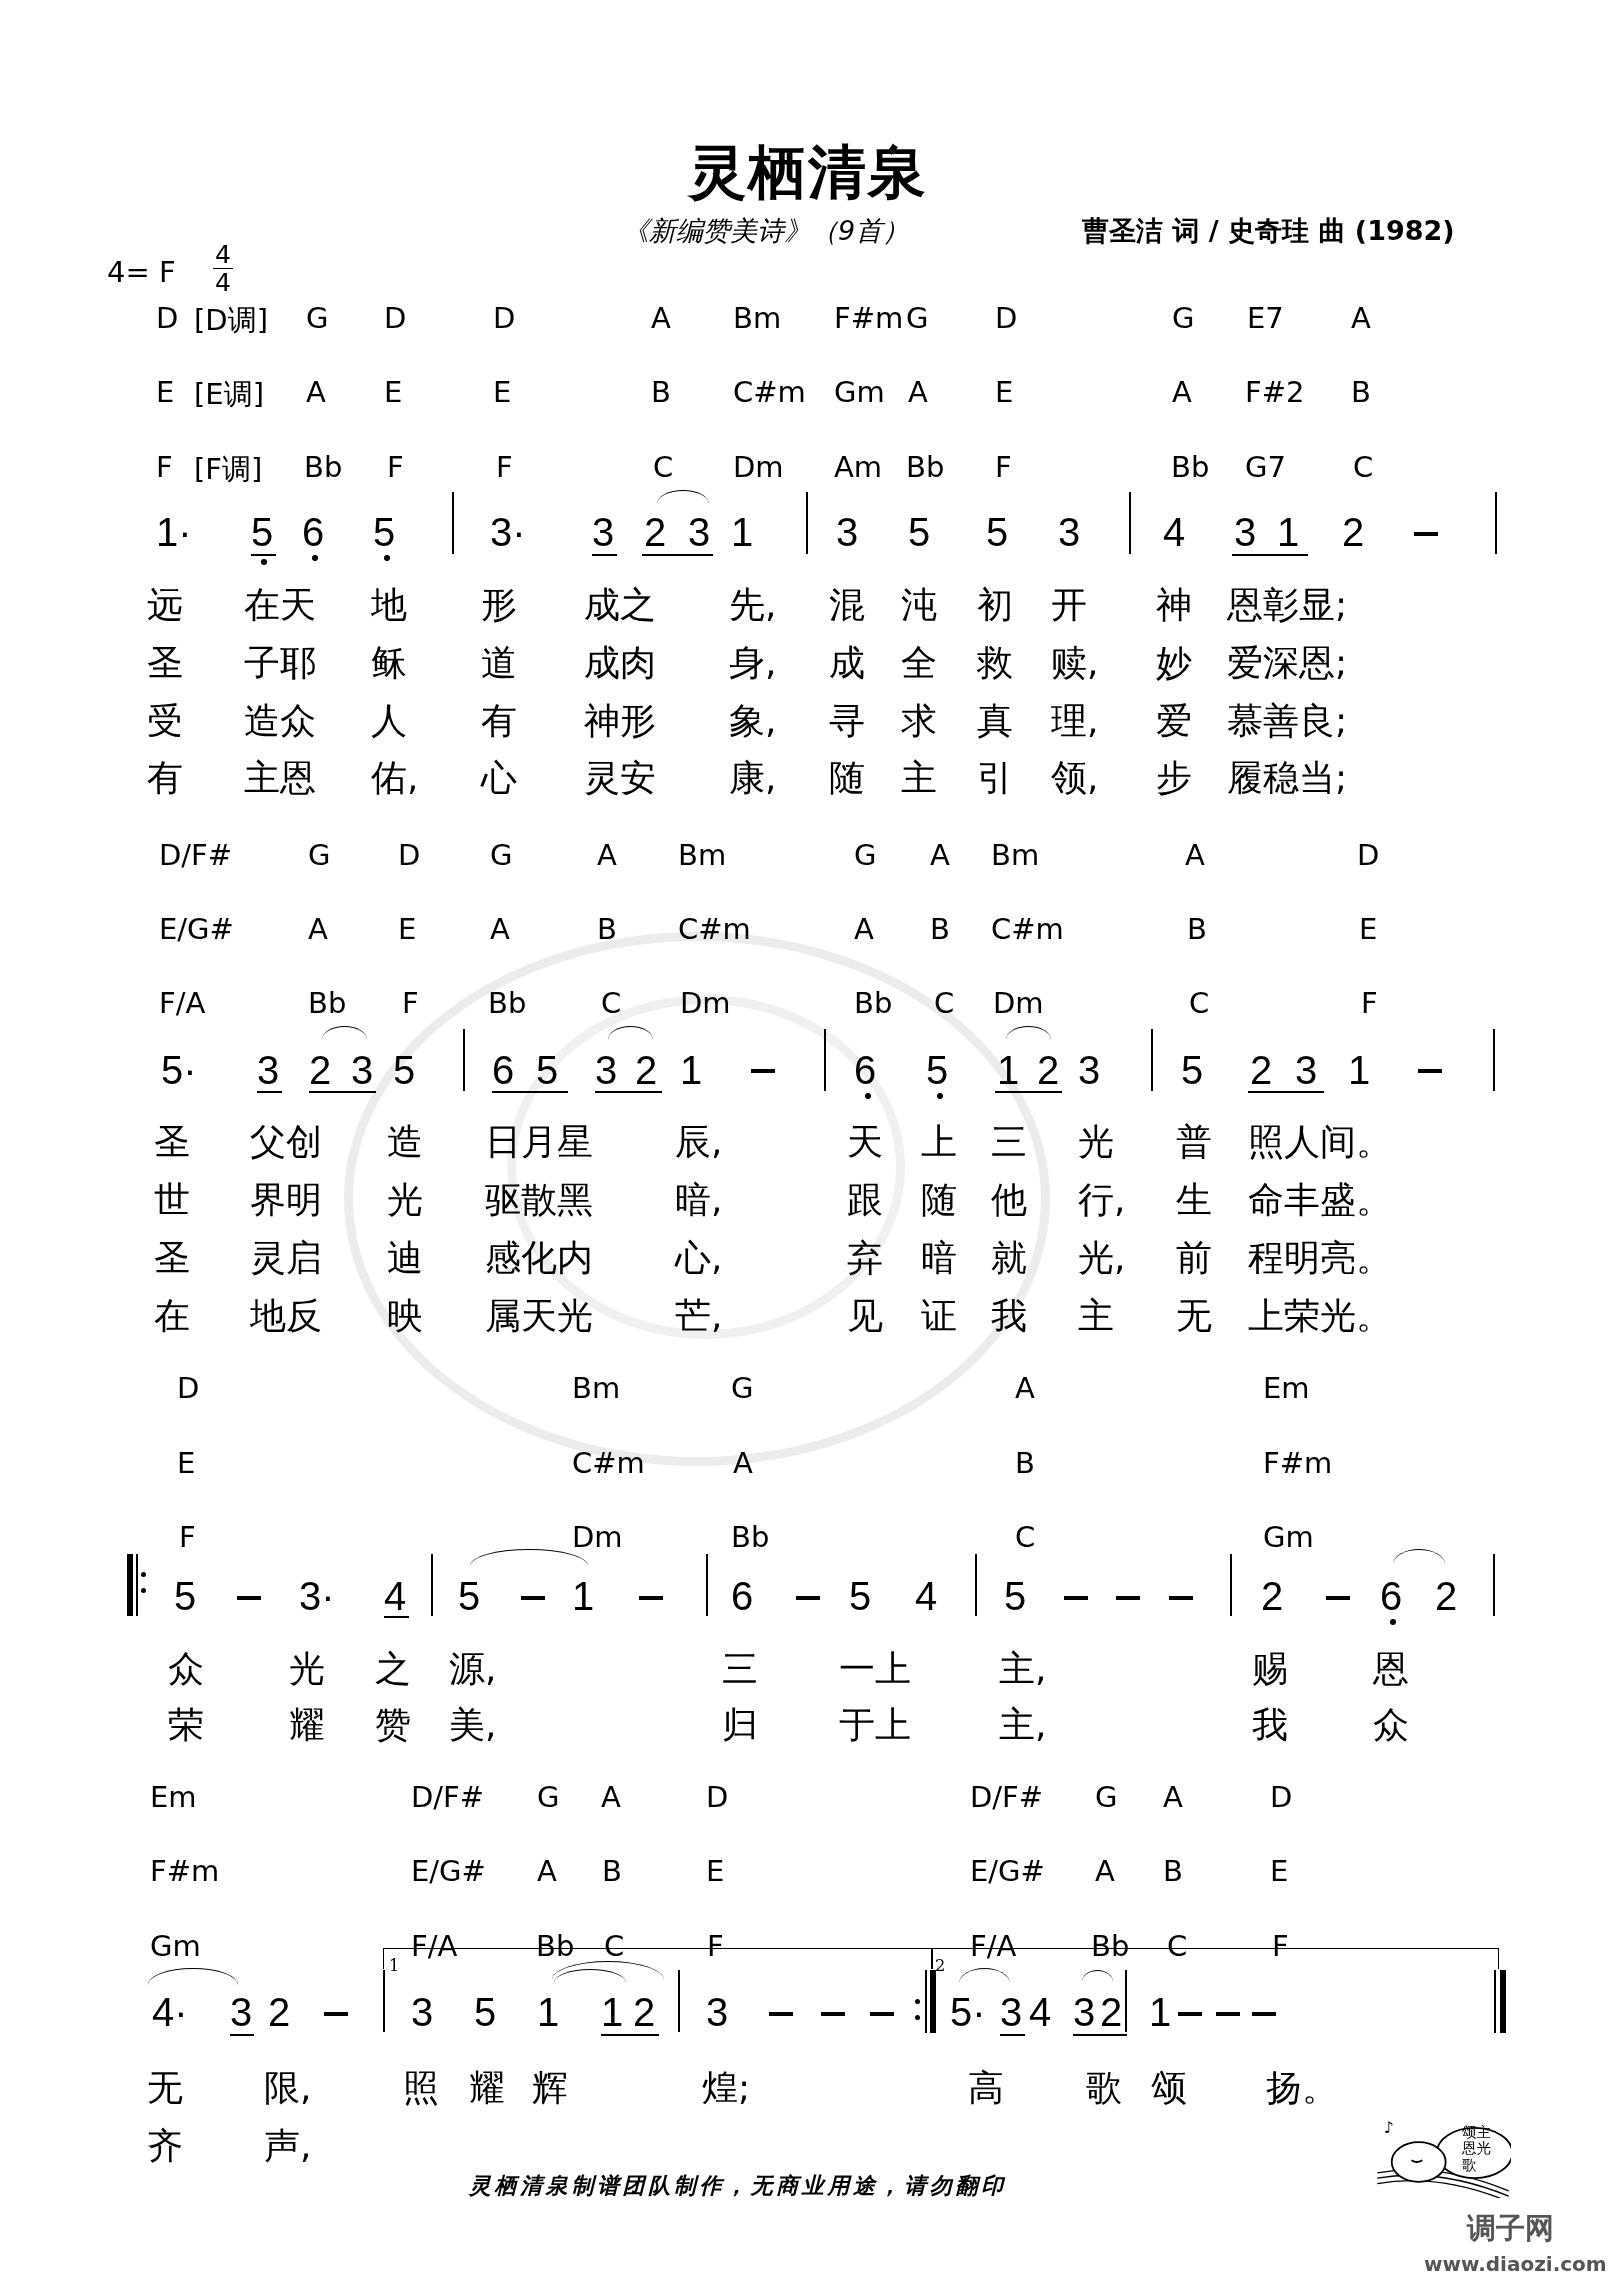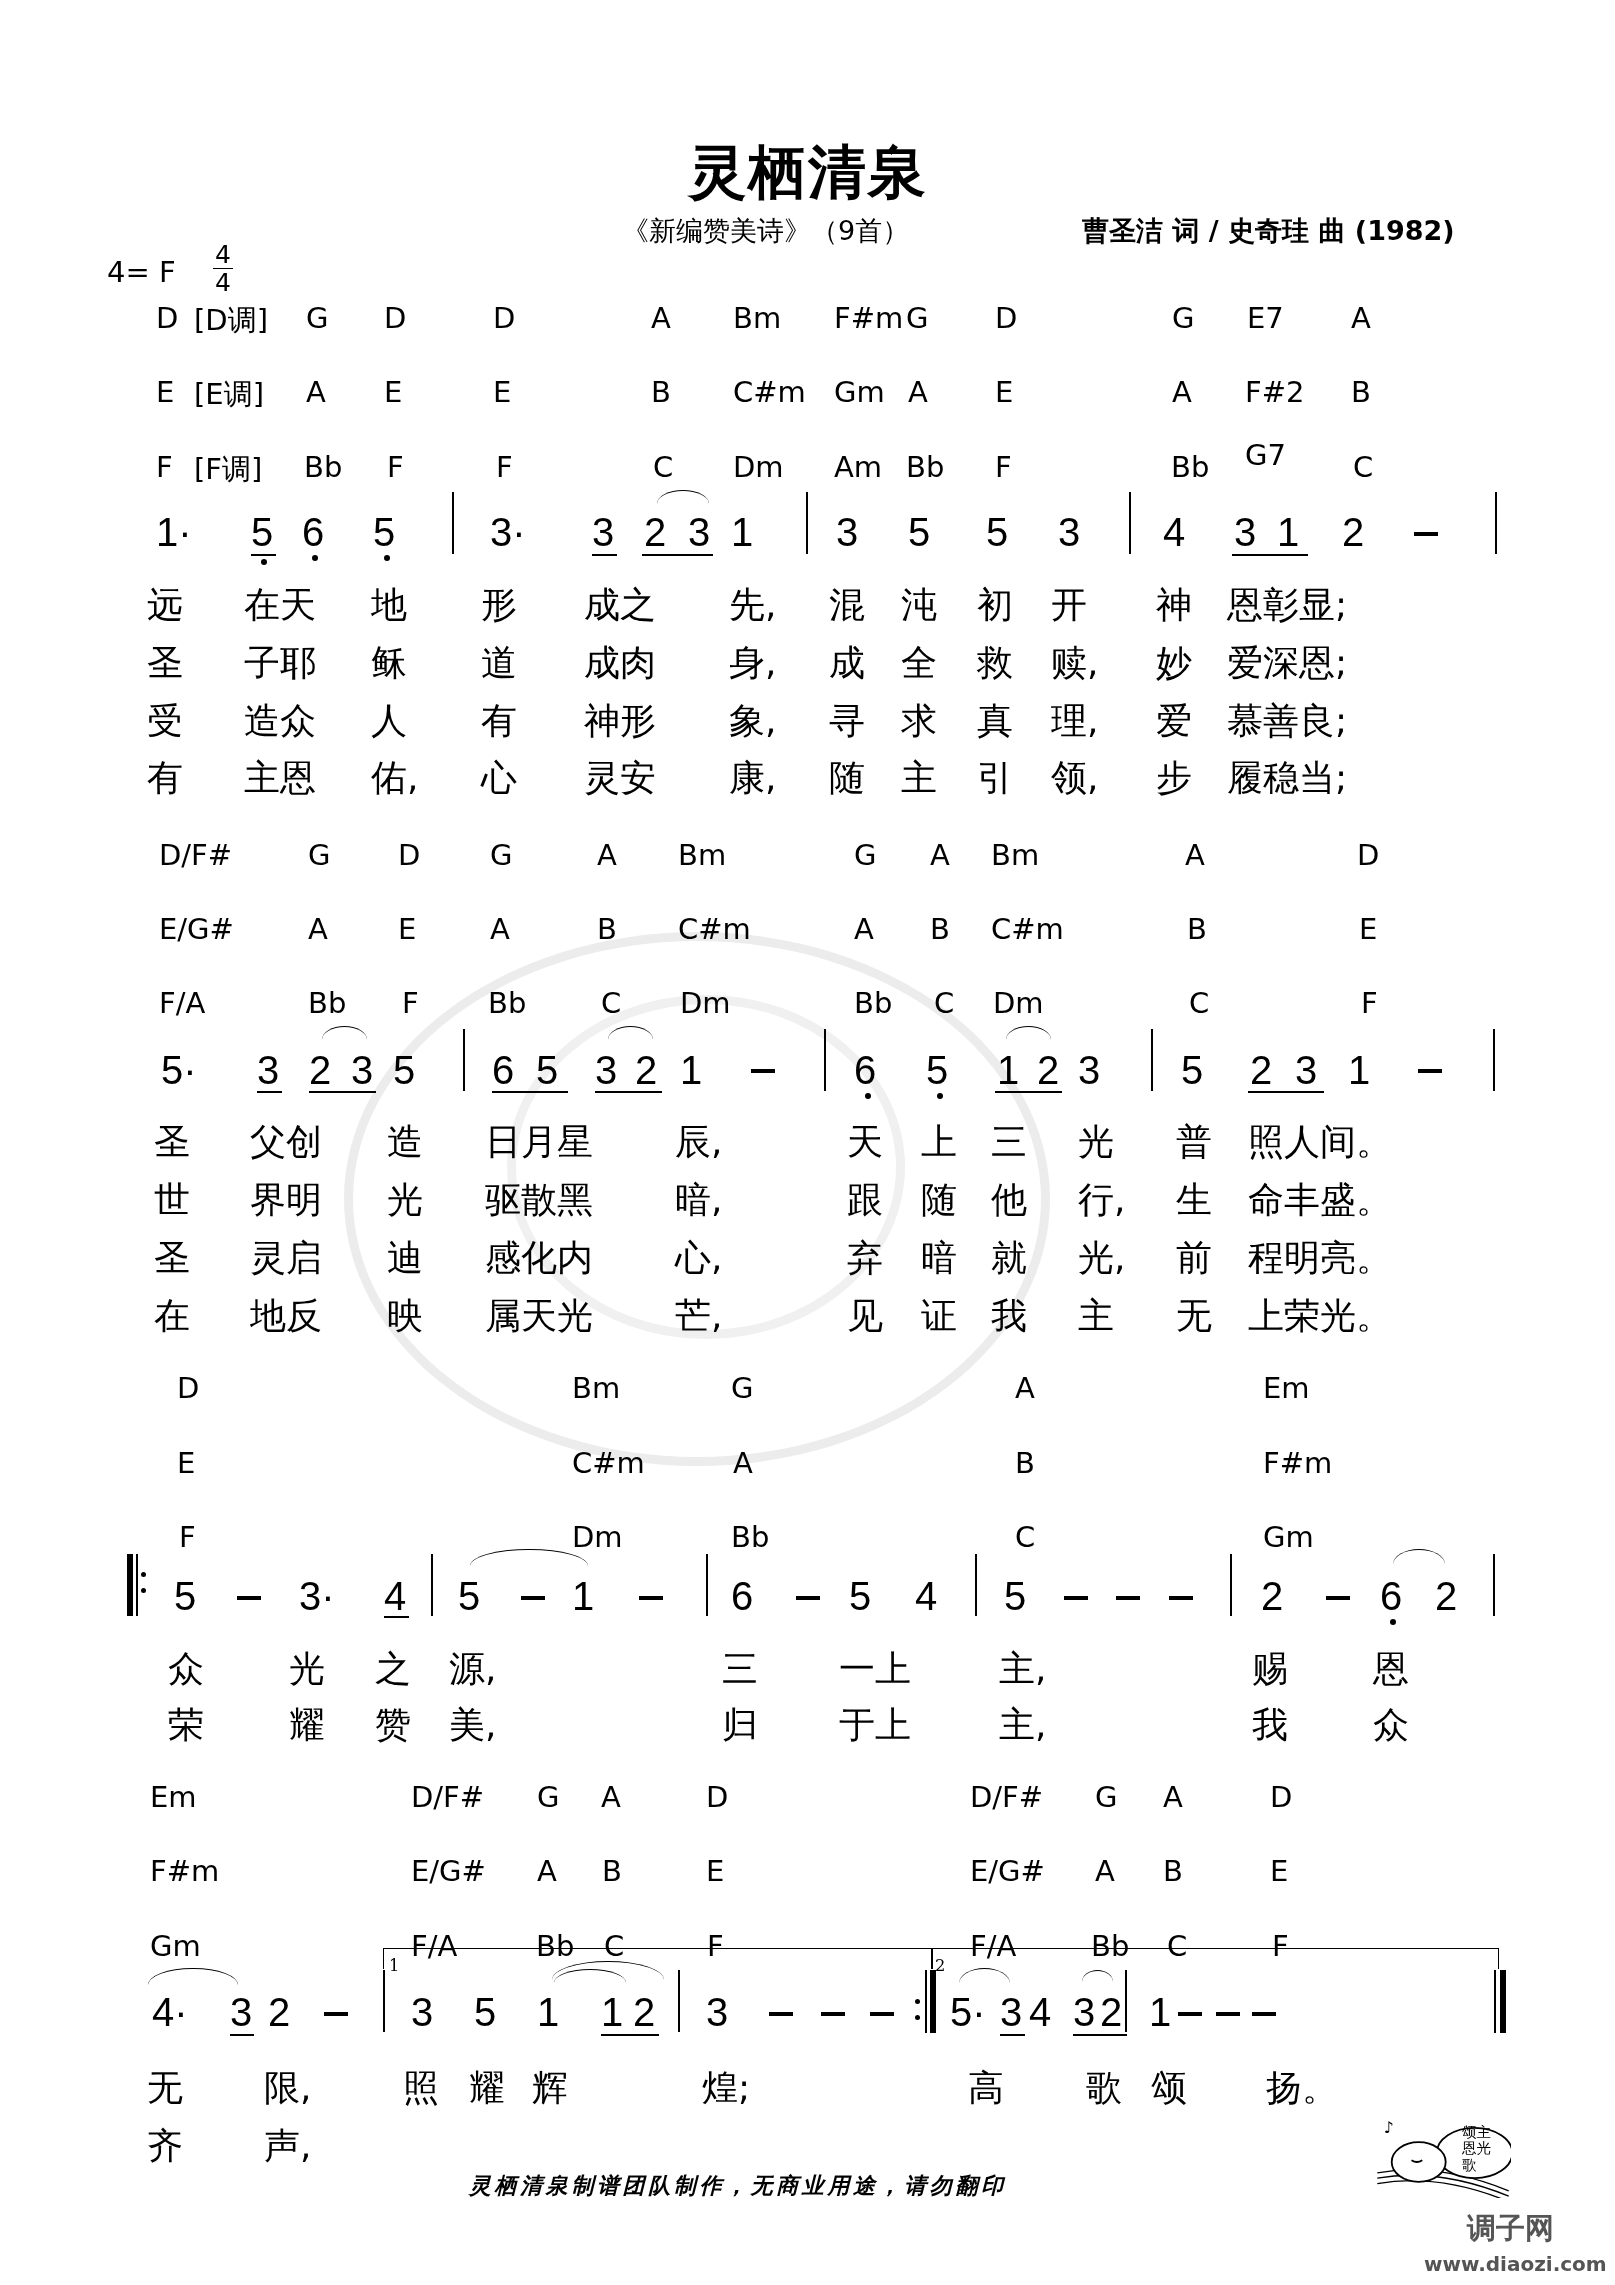--- a/index.html
+++ b/index.html
@@ -28,21 +28,21 @@
 </style>
 </head>
 <body>
 
 <div>
   <div class="wm" style="left:344px;top:932px;width:688px;height:516px;"></div>
   <div class="wm" style="left:507px;top:995px;width:380px;height:326px;border-color:#f0f0f0;"></div>
 </div>
 
 <div class="abs title">灵栖清泉</div>
-<div class="abs sub" style="left:622px;">《新编赞美诗》（9首）</div>
+<div class="abs sub" style="left:622px;font-style:italic;">《新编赞美诗》（9首）</div>
 <div class="abs sub" style="left:1082px;font-weight:bold;">曹圣洁 词 / 史奇珪 曲 (1982)</div>
 <div class="abs key">4=  F</div>
 <div class="ts">
   <div>4</div>
     <div class="bar"></div>
     <div>4</div>
 </div>
 
 <div>
 
@@ -81,21 +81,21 @@
     <span class="abs chord" style="left:194px;top:450px">[F调]</span>
     <span class="abs chord" style="left:304px;top:450px">Bb</span>
     <span class="abs chord" style="left:387px;top:450px">F</span>
     <span class="abs chord" style="left:496px;top:450px">F</span>
     <span class="abs chord" style="left:653px;top:450px">C</span>
     <span class="abs chord" style="left:733px;top:450px">Dm</span>
     <span class="abs chord" style="left:834px;top:450px">Am</span>
     <span class="abs chord" style="left:906px;top:450px">Bb</span>
     <span class="abs chord" style="left:995px;top:450px">F</span>
     <span class="abs chord" style="left:1171px;top:450px">Bb</span>
-    <span class="abs chord" style="left:1245px;top:438px">G7</span>
+    <span class="abs chord" style="left:1245px;top:450px">G7</span>
     <span class="abs chord" style="left:1353px;top:450px">C</span>
   </div>
 
   <div>
     <span class="abs note" style="left:156px;top:510px">1·</span>
     <span class="abs note" style="left:251px;top:510px">5</span>
     <span class="abs note" style="left:302px;top:510px">6</span>
     <span class="abs note" style="left:373px;top:510px">5</span>
     <div class="bl" style="left:452px;top:492px;height:62px"></div>
     <span class="abs note" style="left:490px;top:510px">3·</span>

